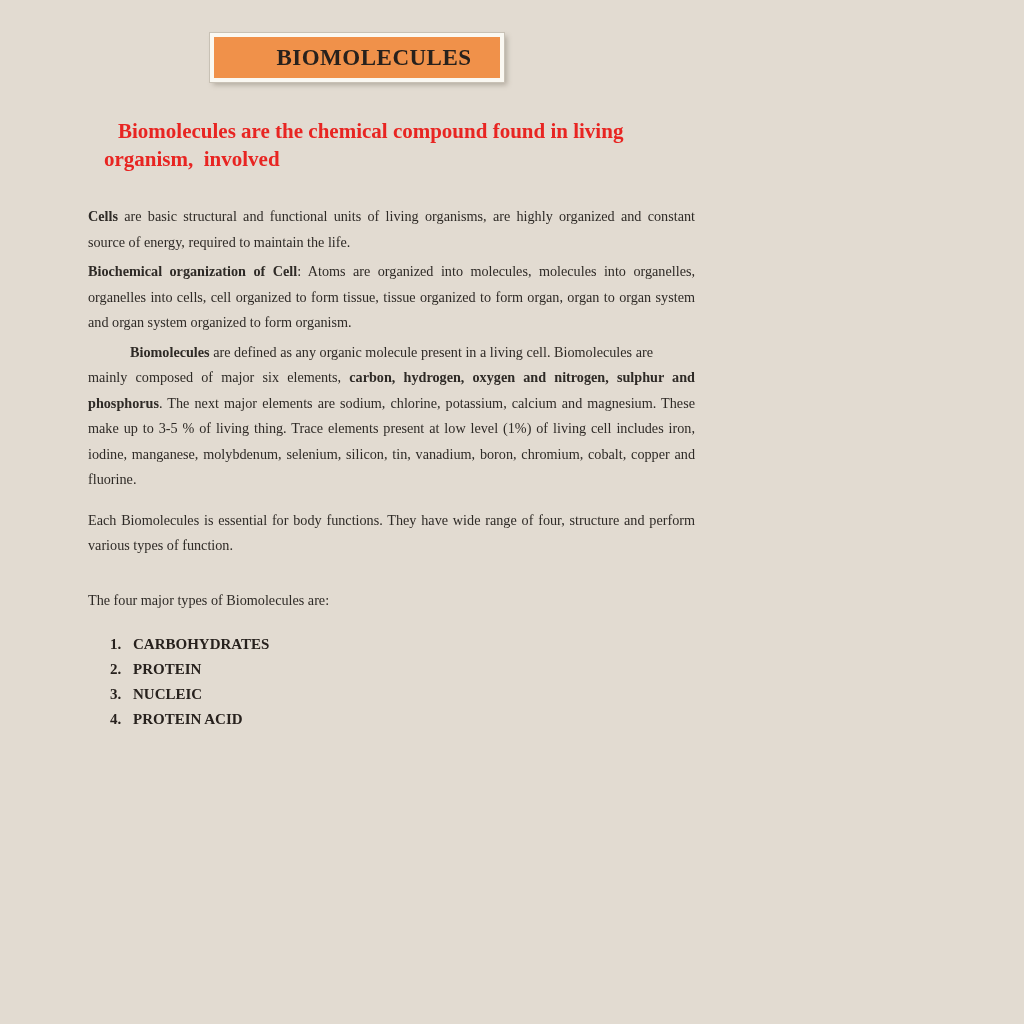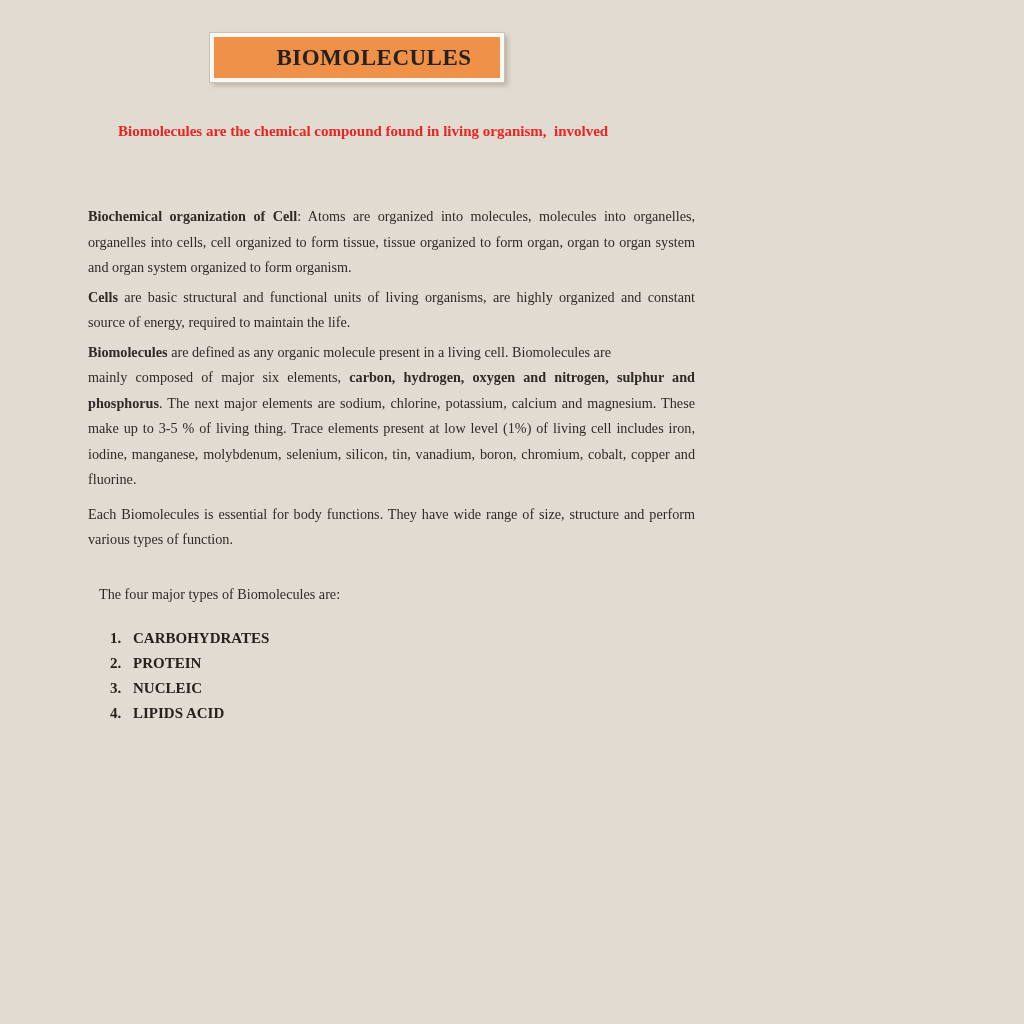--- a/index.html
+++ b/index.html
@@ -20,35 +20,35 @@
     display:flex;align-items:center;justify-content:center;
     padding-left:34px;
   }
   .title-text{
     font-weight:bold;font-size:23px;letter-spacing:0.5px;
     color:#27211d;
   }
   .red-intro{
     position:absolute;left:104px;top:117px;width:585px;
     color:var(--red,#e82522);
-    font-weight:bold;font-size:15px;line-height:28px;
+    font-weight:bold;font-size:21px;line-height:28px;
     white-space:pre-wrap;
   }
   .red-line.first{text-indent:14px;}
   .body-col{
     position:absolute;left:88px;top:204px;width:607px;
     color:var(--ink,#2e2a26);
     font-size:14.2px;line-height:25.5px;
   }
   .p{text-align:justify;margin:0 0 4px 0;}
   .p b{font-weight:bold;}
-  .p.p-biomol-line{margin-bottom:0;text-align:left;}
-  .p.p-biomol-rest{margin-bottom:9px;}
+  .p.p-biomol-line{margin-bottom:0;text-align:center;}
+  .p.p-biomol-rest{margin-bottom:15px;}
   .p.p-each{margin-bottom:29px;}
-  .list-intro{margin:0 0 19px 11px;text-align:left;}
+  .list-intro{margin:0 0 19px 0;text-align:left;}
   .biomol-list{margin:0;}
   .list-item{
     display:flex;margin-left:22px;
     font-weight:bold;font-size:15px;line-height:25px;
     color:#27211d;
   }
   .list-item .num{width:23px;flex:0 0 auto;}
 </style>
 </head>
 <body>
@@ -56,40 +56,40 @@
 <div class="page">
 
   <div class="title-box">
     <span class="title-text">BIOMOLECULES</span>
   </div>
 
   <div class="red-intro" id="red-intro"><div class="red-line first">Biomolecules are the chemical compound found in living organism,  involved</div></div>
 
   <div class="body-col">
     <div id="paragraphs">
+        <div class="p p-cells"><b>Cells</b><span> are basic structural and functional units of living organisms, are highly organized and constant source of energy, required to maintain the life.</span></div>
         <div class="p p-biochem"><b>Biochemical organization of Cell</b><span>: Atoms are organized into molecules, molecules into organelles, organelles into cells, cell organized to form tissue, tissue organized to form organ, organ to organ system and organ system organized to form organism.</span></div>
-        <div class="p p-cells"><b>Cells</b><span> are basic structural and functional units of living organisms, are highly organized and constant source of energy, required to maintain the life.</span></div>
         <div class="p p-biomol-line"><b>Biomolecules</b><span> are defined as any organic molecule present in a living cell. Biomolecules are</span></div>
         <div class="p p-biomol-rest"><span>mainly composed of major six elements, </span><b>carbon, hydrogen, oxygen and nitrogen, sulphur and phosphorus</b><span>. The next major elements are sodium, chlorine, potassium, calcium and magnesium. These make up to 3-5 % of living thing. Trace elements present at low level (1%) of living cell includes iron, iodine, manganese, molybdenum, selenium, silicon, tin, vanadium, boron, chromium, cobalt, copper and fluorine.</span></div>
-        <div class="p p-each"><span>Each Biomolecules is essential for body functions. They have wide range of size, structure and perform various types of function.</span></div>
+        <div class="p p-each"><span>Each Biomolecules is essential for body functions. They have wide range of four, structure and perform various types of function.</span></div>
       </div>
     <div class="list-intro">The four major types of Biomolecules are:</div>
     <div class="biomol-list" id="biomol-list">
         <div class="list-item">
           <span class="num">1.</span>
           <span class="label">CARBOHYDRATES</span>
         </div>
         <div class="list-item">
           <span class="num">2.</span>
           <span class="label">PROTEIN</span>
         </div>
         <div class="list-item">
           <span class="num">3.</span>
           <span class="label">NUCLEIC</span>
         </div>
         <div class="list-item">
           <span class="num">4.</span>
-          <span class="label">LIPIDS ACID</span>
+          <span class="label">PROTEIN ACID</span>
         </div>
       </div>
   </div>
 
 </div>
 
 </body></html>

